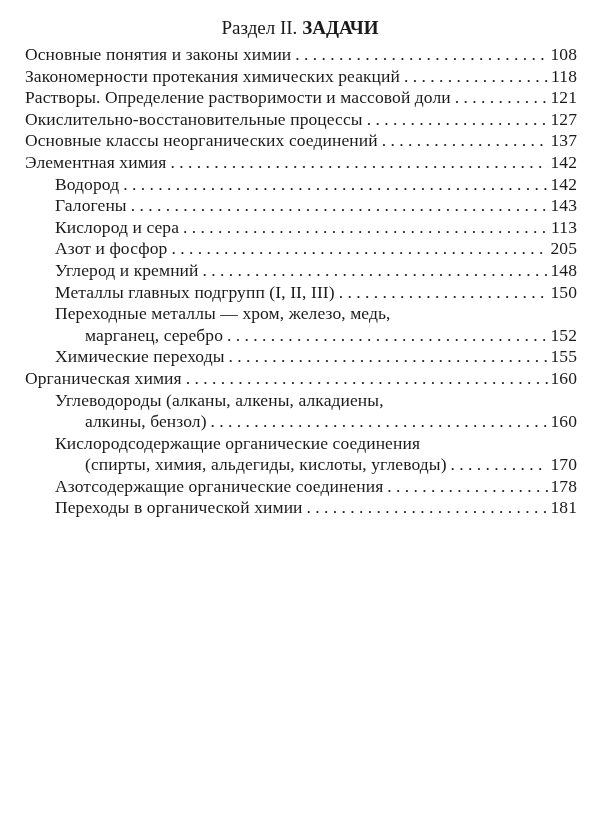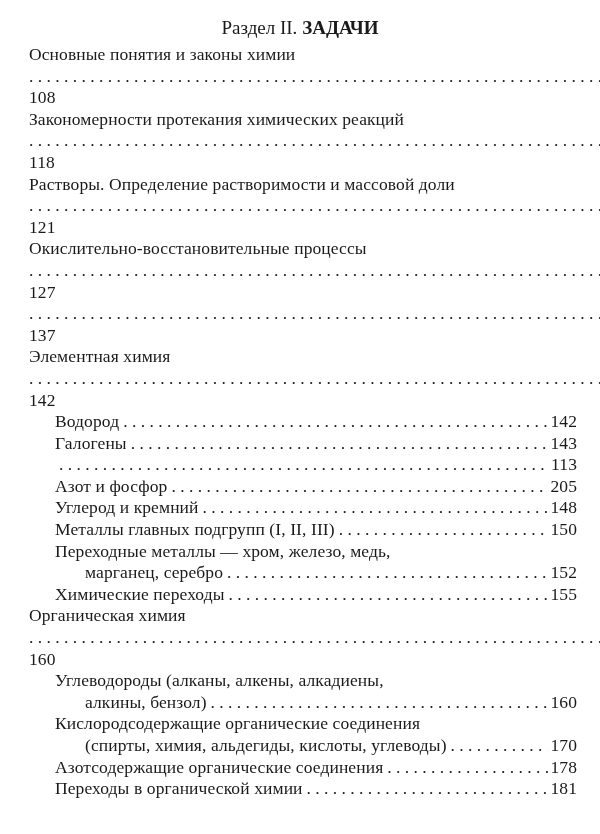--- a/index.html
+++ b/index.html
@@ -21,21 +21,21 @@
   .row .label { flex: 0 0 auto; }
   .row .dots {
     flex: 1 1 auto; overflow: hidden; margin: 0 2px 0 4px;
     letter-spacing: 4.2px; color: #1a1a1a;
   }
   .row .dots::before {
     content: ". . . . . . . . . . . . . . . . . . . . . . . . . . . . . . . . . . . . . . . . . . . . . . . . . . . . . . . . . . . . . . . . . . . . . . . . . . . . . . . . . . . . . . . . . . . . . . . . . .";
     letter-spacing: 0px;
   }
   .row .page-num { flex: 0 0 auto; text-align: right; }
-  .lvl1 { padding-left: 0; flex-direction: column; }
+  .lvl1 { padding-left: 0; }
   .lvl2 { padding-left: 30px; align-items: center; }
   .cont { padding-left: 60px; }
   .nodots { display: block; }
 </style>
 </head>
 <body>
 
 <div class="page">
   <div class="title">
     <span>Раздел II.</span>
@@ -57,39 +57,41 @@
         <span class="label">Растворы. Определение растворимости и массовой доли</span>
         <span class="dots"></span>
         <span class="page-num">121</span>
       </div>
     <div class="row lvl1">
         <span class="label">Окислительно-восстановительные процессы</span>
         <span class="dots"></span>
         <span class="page-num">127</span>
       </div>
     <div class="row lvl1">
+        <span class="label">Основные классы неорганических соединений</span>
         <span class="dots"></span>
         <span class="page-num">137</span>
       </div>
     <div class="row lvl1">
         <span class="label">Элементная химия</span>
         <span class="dots"></span>
         <span class="page-num">142</span>
       </div>
     <div class="row lvl2">
         <span class="label">Водород</span>
         <span class="dots"></span>
         <span class="page-num">142</span>
       </div>
     <div class="row lvl2">
         <span class="label">Галогены</span>
         <span class="dots"></span>
         <span class="page-num">143</span>
       </div>
     <div class="row lvl2">
+        <span class="label">Кислород и сера</span>
         <span class="dots"></span>
         <span class="page-num">113</span>
       </div>
     <div class="row lvl2">
         <span class="label">Азот и фосфор</span>
         <span class="dots"></span>
         <span class="page-num">205</span>
       </div>
     <div class="row lvl2">
         <span class="label">Углерод и кремний</span>

